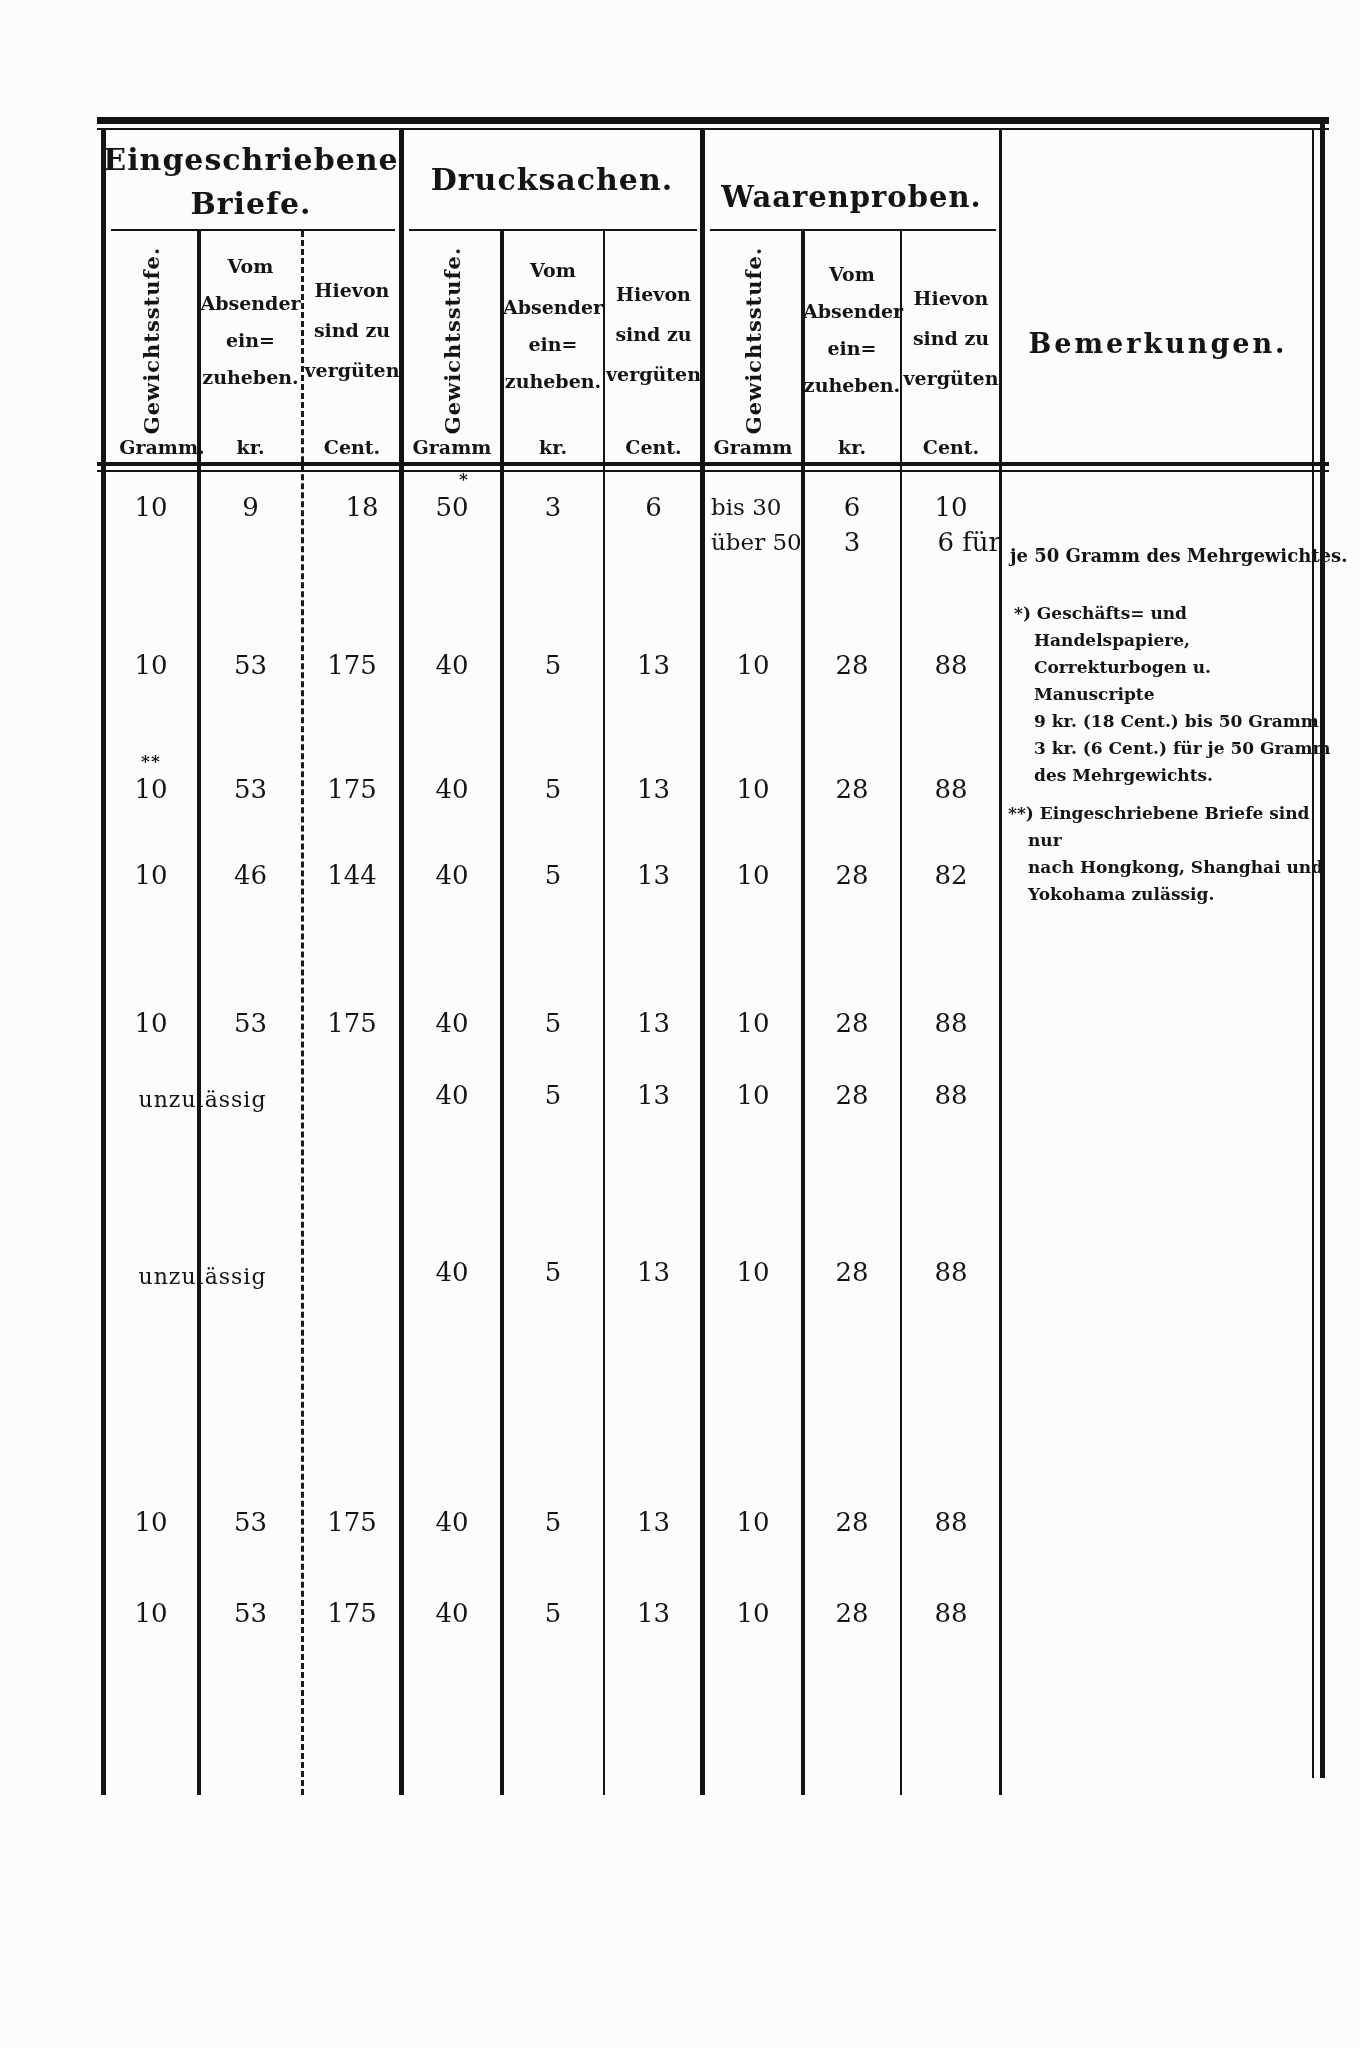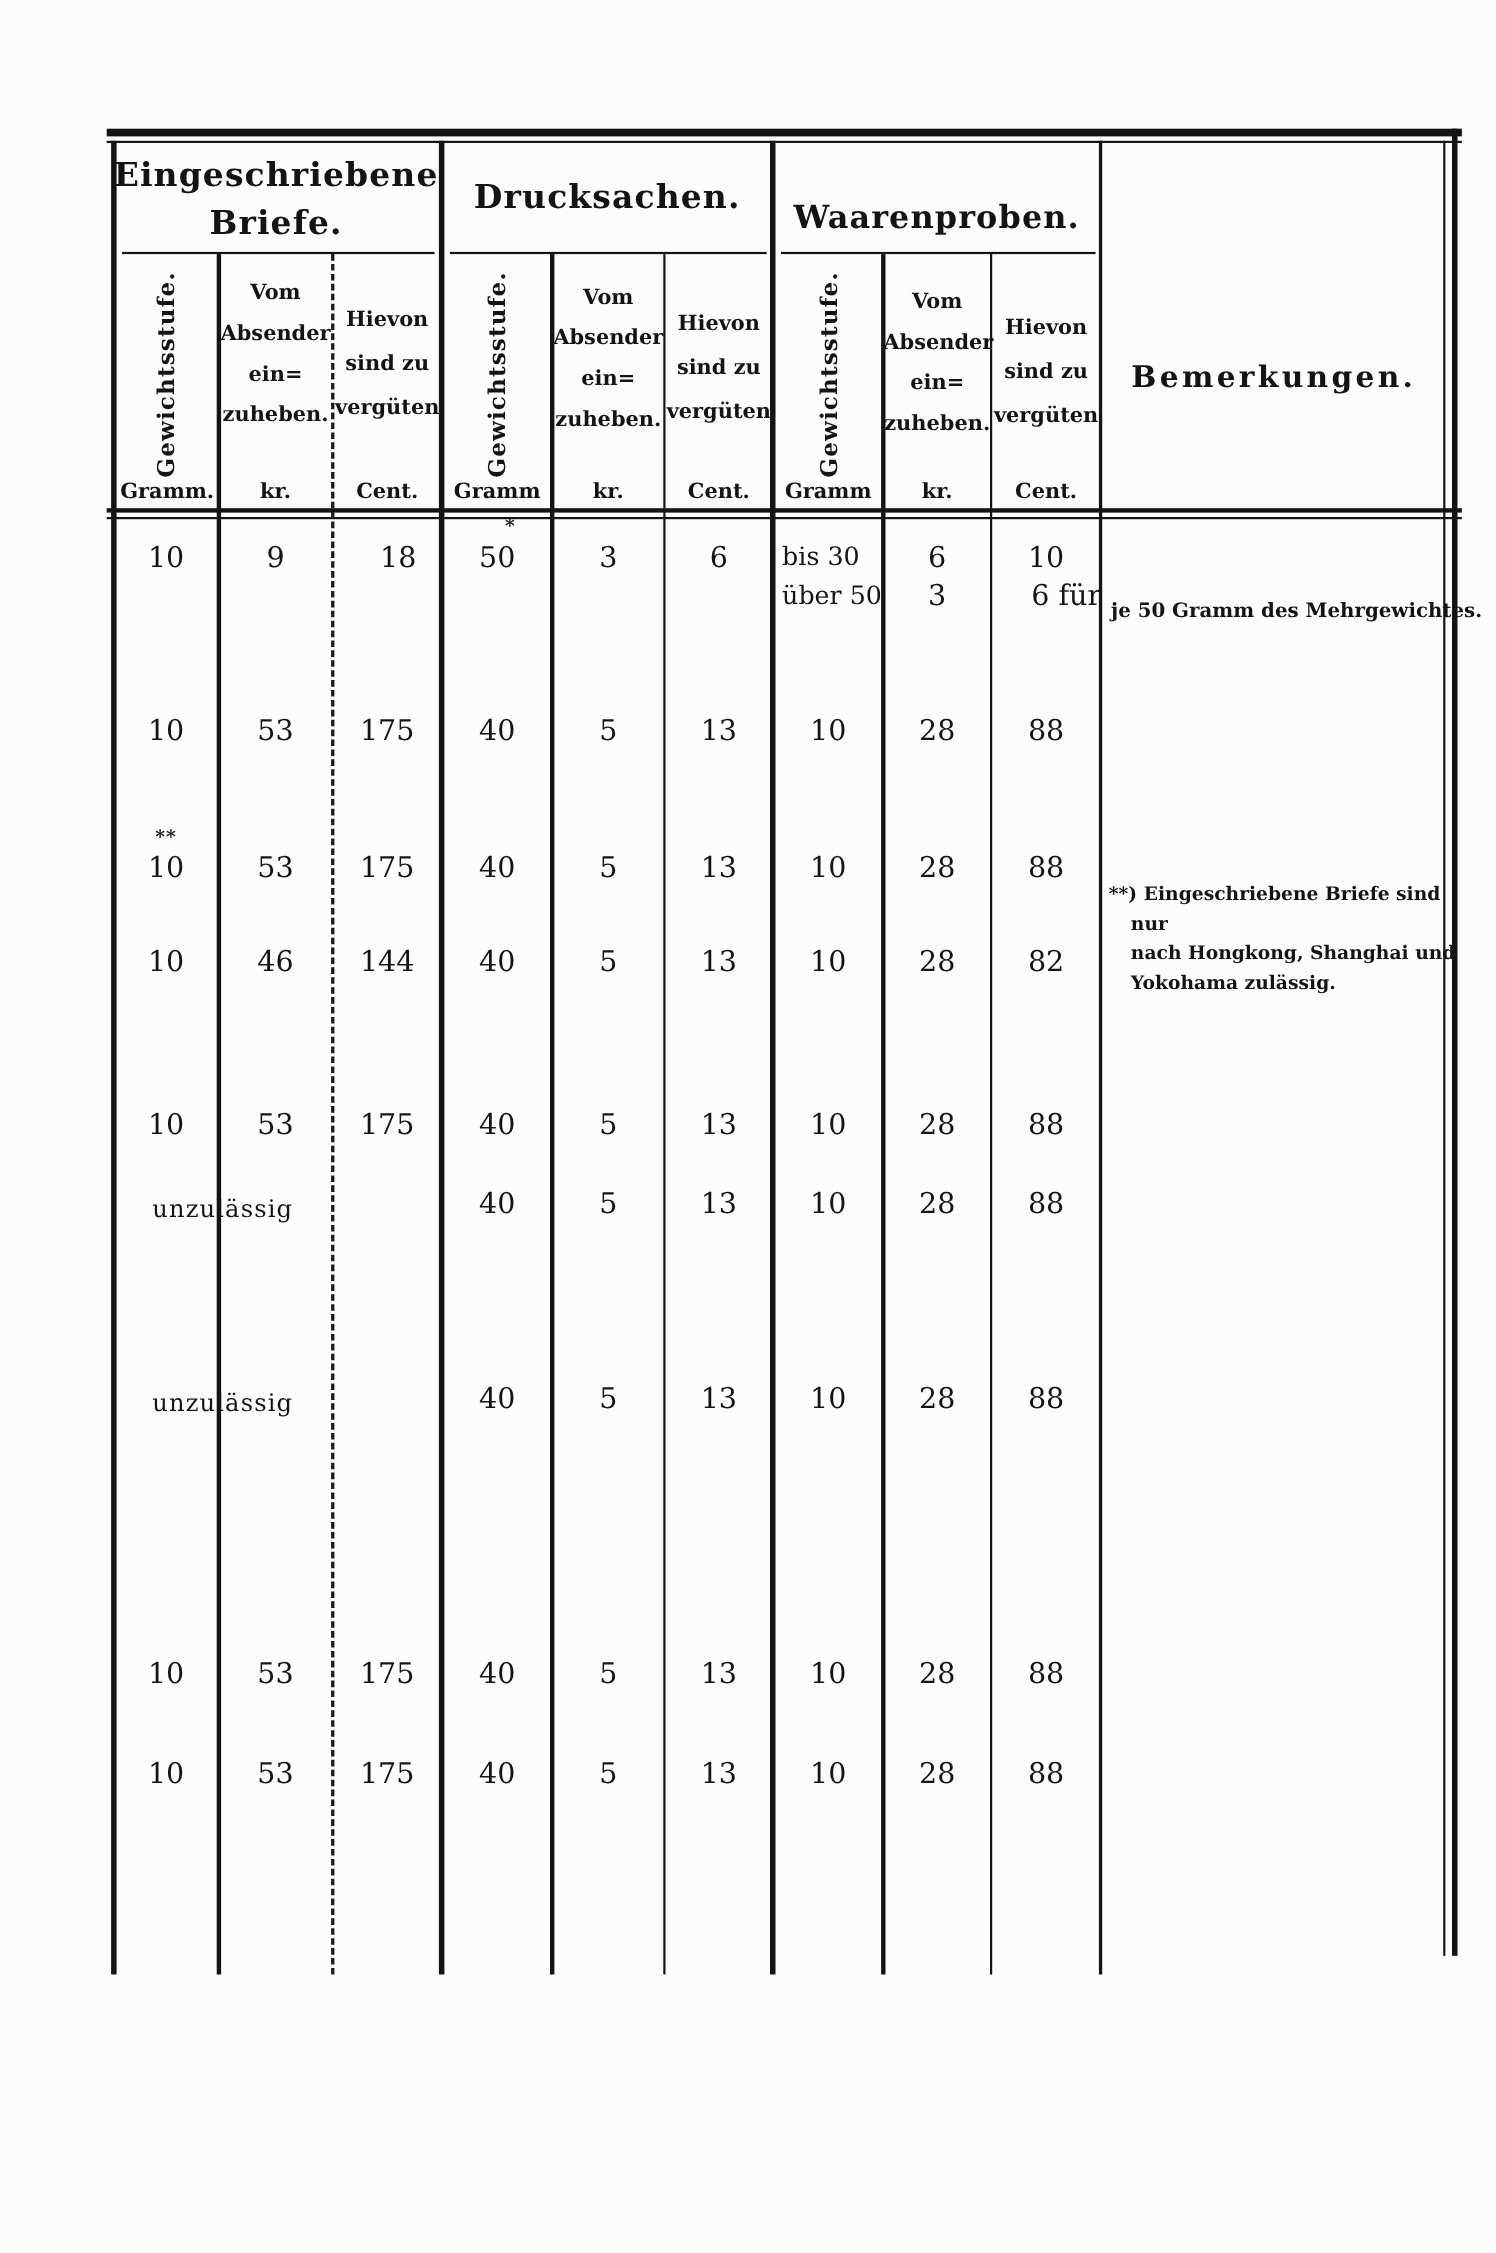--- a/index.html
+++ b/index.html
@@ -108,21 +108,21 @@
 sind zu
 vergüten</div>
   <div class="colhead h3" style="left:604px;top:274px;width:99px;">Hievon
 sind zu
 vergüten</div>
   <div class="colhead h3" style="left:901px;top:278px;width:100px;">Hievon
 sind zu
 vergüten</div>
 
   <div id="units">
-      <div class="unit" style="left: 104px; width: 96px; top: 436px;">Gramm.</div>
+      <div class="unit" style="left: 114px; width: 96px; top: 436px;">Gramm.</div>
       <div class="unit" style="left: 199px; width: 103px; top: 436px;">kr.</div>
       <div class="unit" style="left: 302px; width: 100px; top: 436px;">Cent.</div>
       <div class="unit" style="left: 402px; width: 100px; top: 436px;">Gramm</div>
       <div class="unit" style="left: 502px; width: 102px; top: 436px;">kr.</div>
       <div class="unit" style="left: 604px; width: 99px; top: 436px;">Cent.</div>
       <div class="unit" style="left: 703px; width: 100px; top: 436px;">Gramm</div>
       <div class="unit" style="left: 803px; width: 98px; top: 436px;">kr.</div>
       <div class="unit" style="left: 901px; width: 100px; top: 436px;">Cent.</div>
     </div>
   <div id="rows">
@@ -228,16 +228,21 @@
         <div class="cell" style="left: 402px; width: 100px;">40</div>
         <div class="cell" style="left: 502px; width: 102px;">5</div>
         <div class="cell" style="left: 604px; width: 99px;">13</div>
         <div class="cell" style="left: 703px; width: 100px;">10</div>
         <div class="cell" style="left: 803px; width: 98px;">28</div>
         <div class="cell" style="left: 901px; width: 100px;">88</div>
       </div>
     </div>
 
   <div class="note-inline" style="left:1010px;top:545px;width:308px;">je 50 Gramm des Mehrgewichtes.</div>
+  <div class="note" style="left:1014px;top:600px;width:302px;">*) Geschäfts= und Handelspapiere,
+Correkturbogen u. Manuscripte
+9 kr. (18 Cent.) bis 50 Gramm
+3 kr. (6 Cent.) für je 50 Gramm
+des Mehrgewichts.</div>
   <div class="note" style="left:1008px;top:800px;width:308px;">**) Eingeschriebene Briefe sind nur
 nach Hongkong, Shanghai und
 Yokohama zulässig.</div>
 </div>
 
 </body></html>

